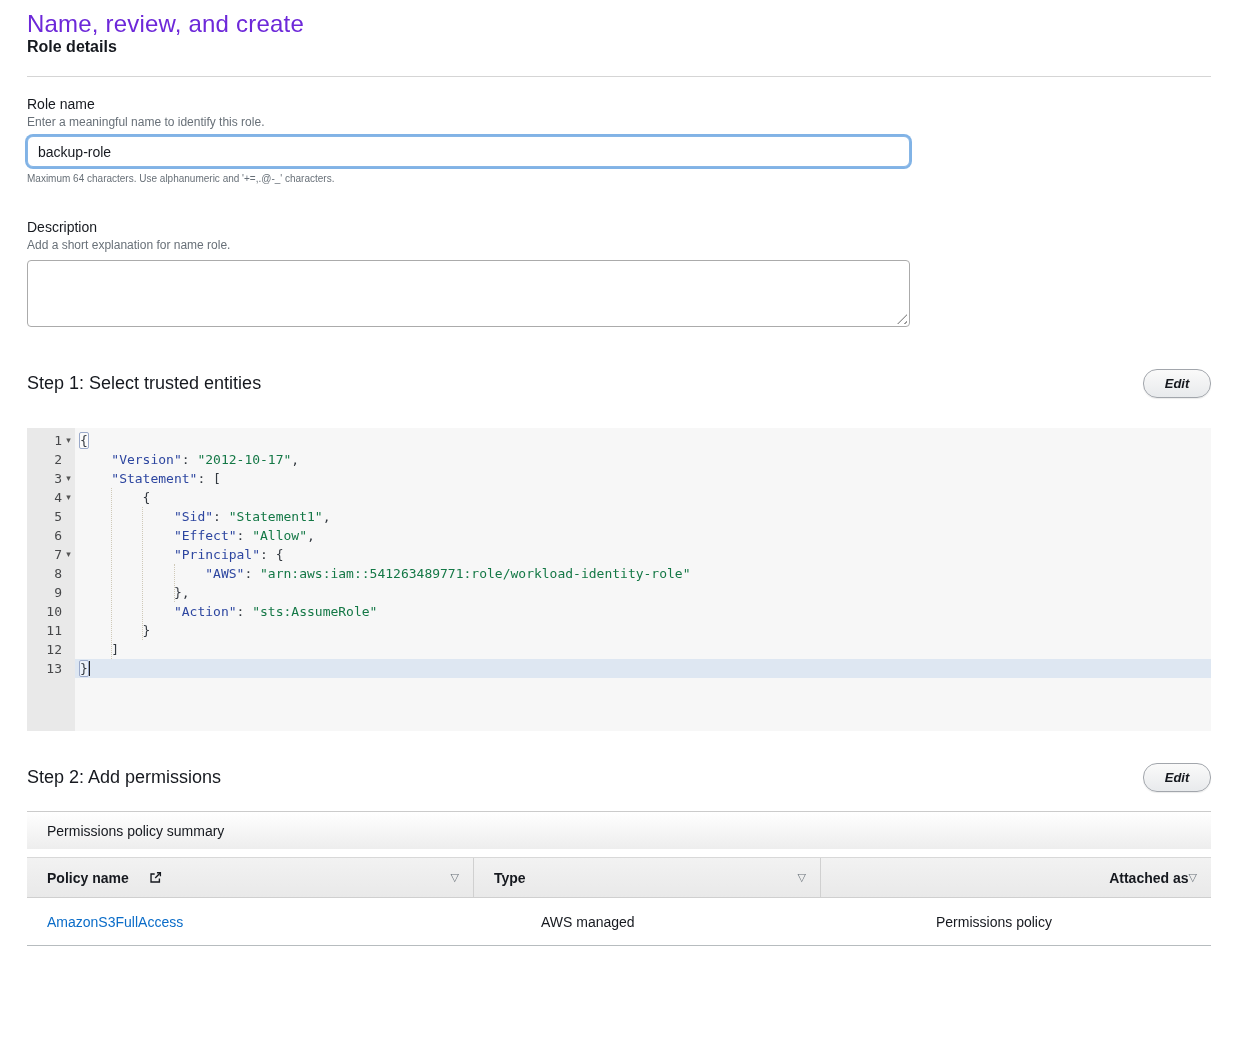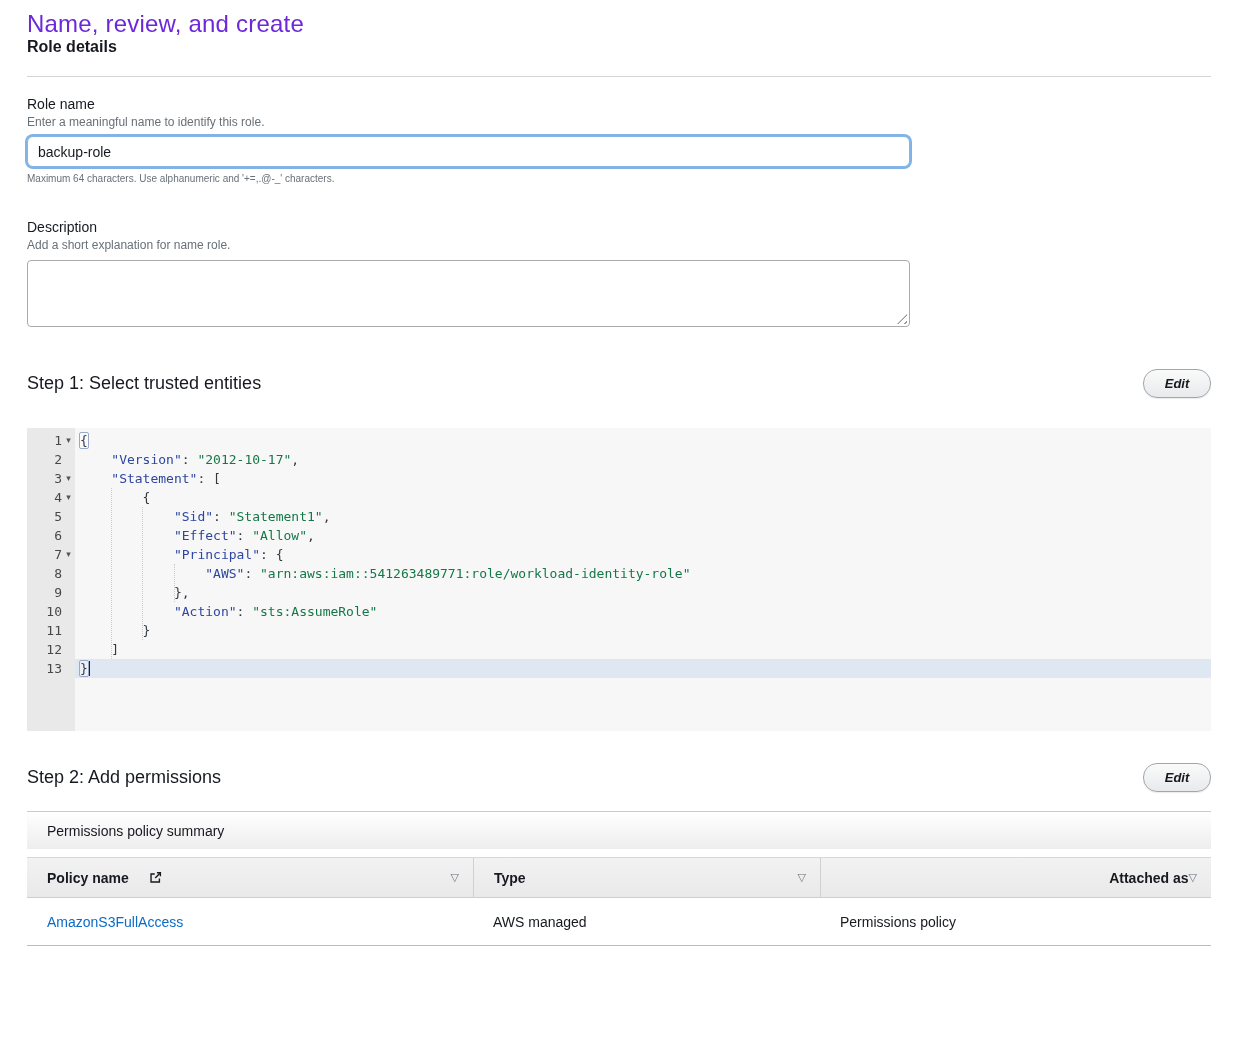--- a/index.html
+++ b/index.html
@@ -91,21 +91,21 @@
     height: 100%; padding: 0 14px 0 20px; cursor: pointer;
     font-size: 14px; font-weight: 700; color: #16191f;
   }
   .th + .th { border-left: 1px solid #d0d0d0; }
   .col-1 { width: 446px; flex: 0 0 446px; }
   .col-2 { width: 347px; flex: 0 0 347px; }
   .col-3 { width: 391px; flex: 0 0 391px; justify-content: flex-end; }
   .th-label { display: flex; align-items: center; gap: 20px; }
   .sort-icon { font-size: 11px; color: #687078; font-weight: 400; }
   .ext-icon svg { display: block; }
-  .trow { display: flex; height: 48px; align-items: center; border-bottom: 1px solid #b7bcbf; background: #fff; }
+  .trow { display: flex; height: 48px; align-items: center; border-bottom: 1px solid #b7bcbf; background: #fff; gap: 48px; }
   .td { padding: 0 14px 0 20px; font-size: 14px; color: #16191f; }
   .policy-link { color: #0a6cc8; text-decoration: none; cursor: pointer; }
 </style>
 </head>
 <body>
 
 <div class="container">
 
   <h1 class="page-title">Name, review, and create</h1>
 

